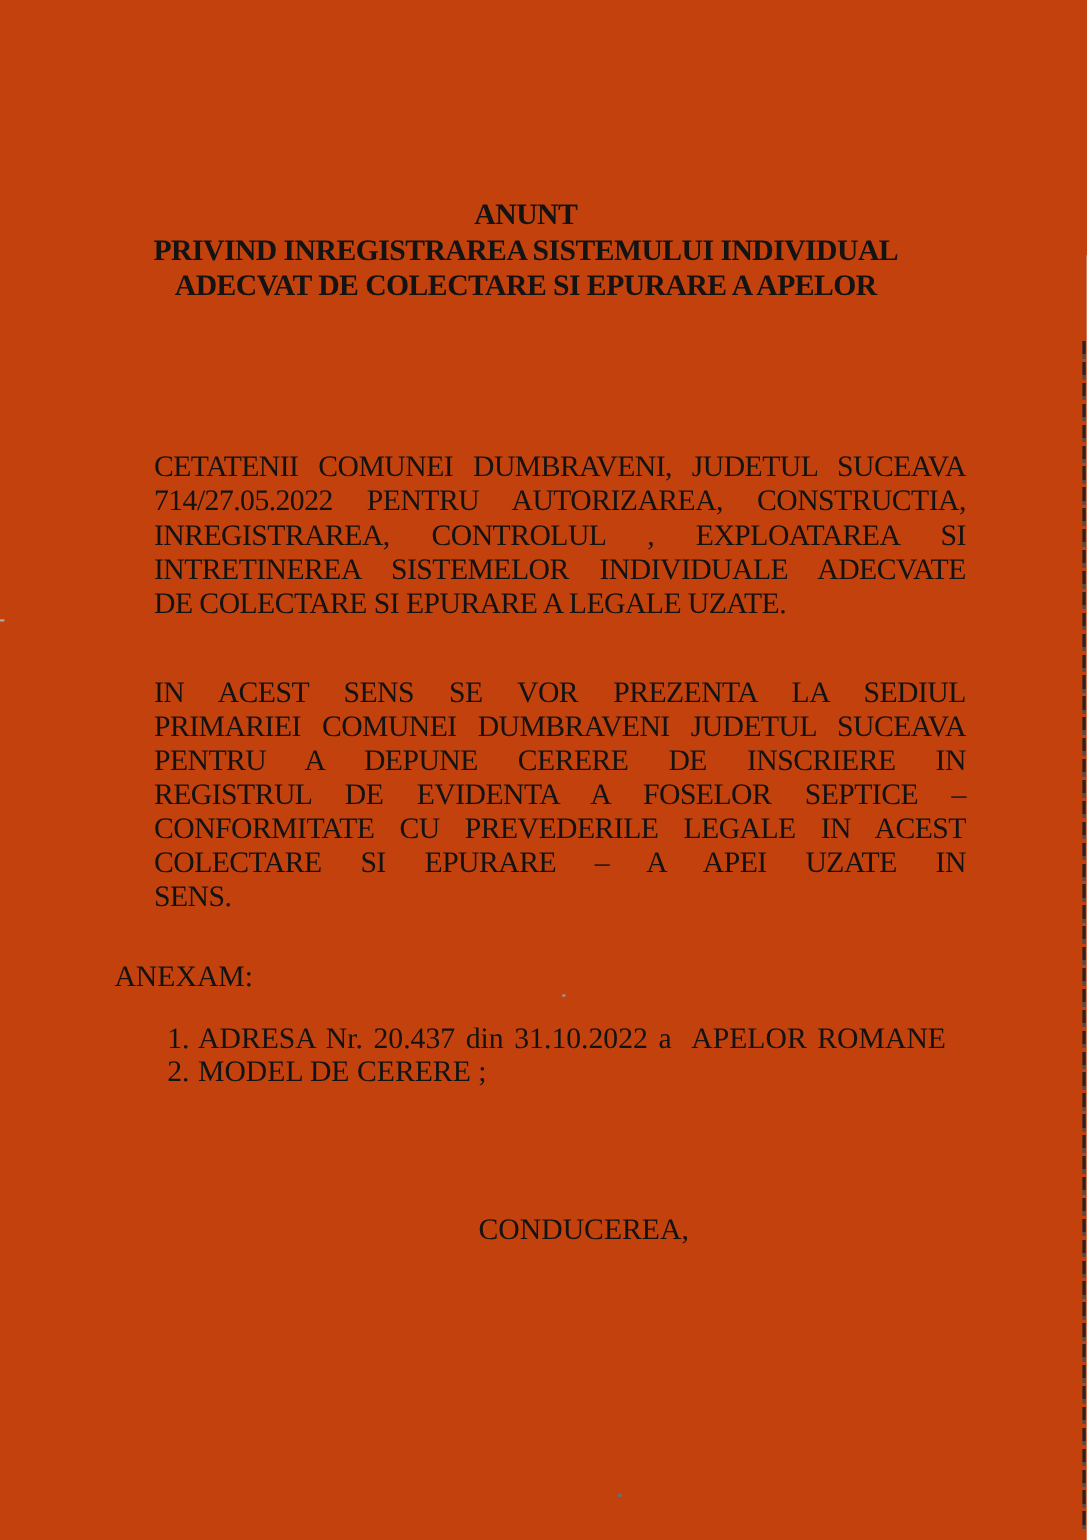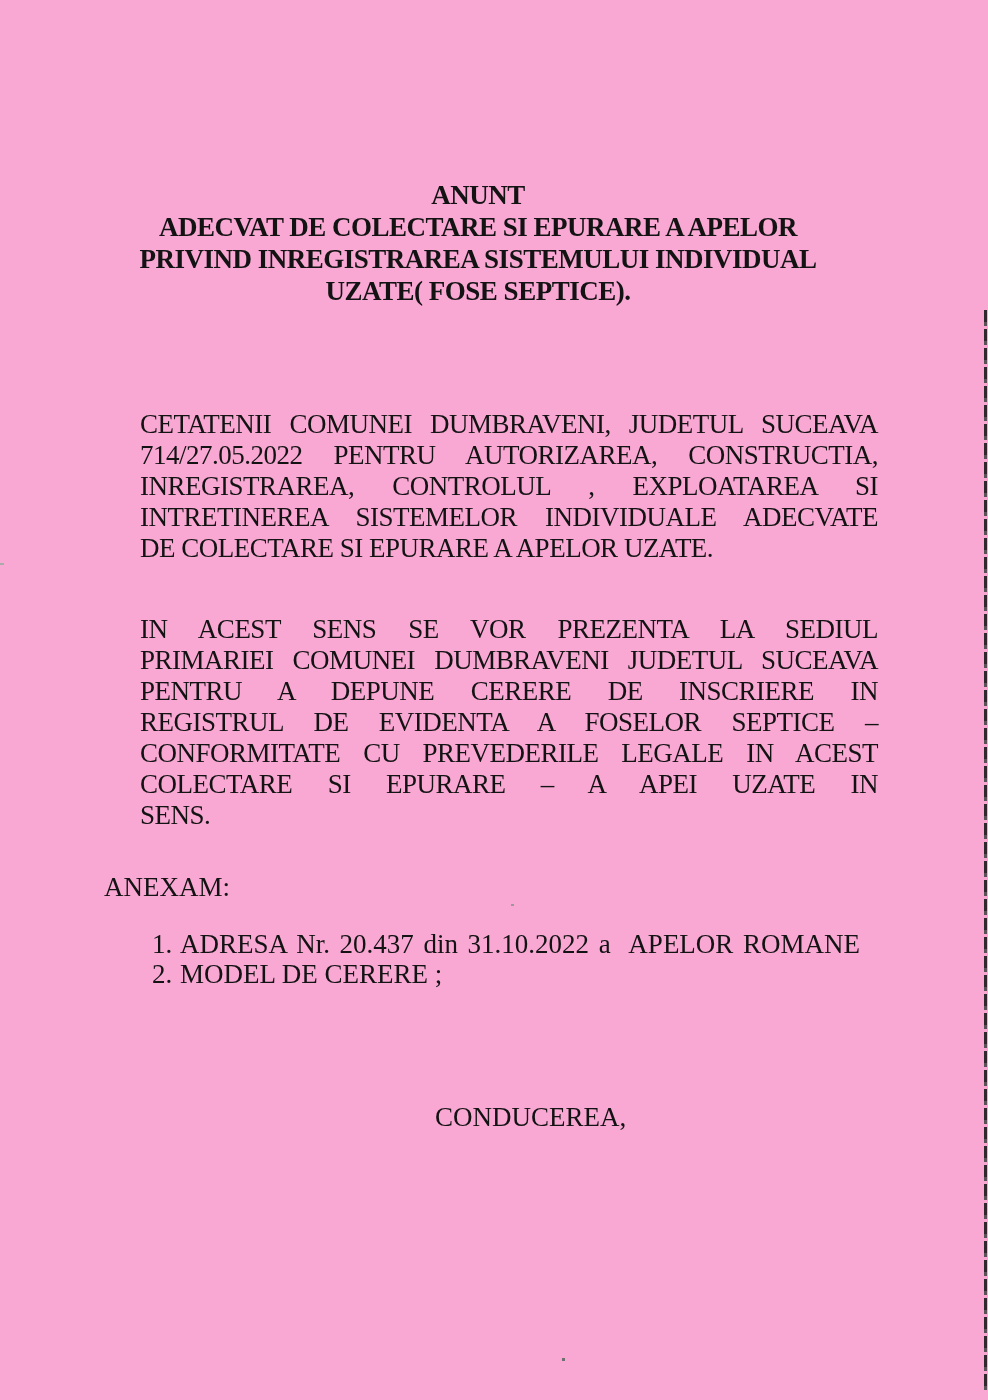--- a/index.html
+++ b/index.html
@@ -1,21 +1,21 @@
 <!DOCTYPE html>
 <html><head>
 <meta charset="utf-8">
 <style>
   html, body { margin: 0; padding: 0; background: #e8e8e8; }
   .page {
     position: relative;
     width: 988px;
     height: 1400px;
     margin: 0 auto;
-    background: #f9a8d4;
+    background: #c2410c;
     overflow: hidden;
     font-family: "Liberation Serif", "DejaVu Serif", serif;
     color: #131313;
   }
   .abs { position: absolute; }
 
   
   .title-block {
     left: 122px; top: 179px; width: 738px;
     padding-right: 26px; box-sizing: border-box;
@@ -71,31 +71,30 @@
   .speck-2 { left: 562px; top: 1358px; width: 3px; height: 3px; background: #6f6f6f; }
   .speck-3 { left: 0px; top: 563px; width: 4px; height: 2px; background: #aaaaaa; }
 </style>
 </head>
 <body>
 
 <div class="page">
 
   <div class="abs title-block">
     <div>ANUNT</div>
+    <div>PRIVIND INREGISTRAREA SISTEMULUI INDIVIDUAL</div>
     <div>ADECVAT DE COLECTARE SI EPURARE A APELOR</div>
-    <div>PRIVIND INREGISTRAREA SISTEMULUI INDIVIDUAL</div>
-    <div>UZATE( FOSE SEPTICE).</div>
   </div>
 
   <div class="abs para para-1">
     <div class="jline">CETATENII COMUNEI DUMBRAVENI, JUDETUL SUCEAVA</div>
     <div class="jline">714/27.05.2022 PENTRU AUTORIZAREA, CONSTRUCTIA,</div>
     <div class="jline">INREGISTRAREA, CONTROLUL , EXPLOATAREA SI</div>
     <div class="jline">INTRETINEREA SISTEMELOR INDIVIDUALE ADECVATE</div>
-    <div class="lline">DE COLECTARE SI EPURARE A APELOR UZATE.</div>
+    <div class="lline">DE COLECTARE SI EPURARE A LEGALE UZATE.</div>
   </div>
 
   <div class="abs para para-2">
     <div class="jline">IN ACEST SENS SE VOR PREZENTA LA SEDIUL</div>
     <div class="jline">PRIMARIEI COMUNEI DUMBRAVENI JUDETUL SUCEAVA</div>
     <div class="jline">PENTRU A DEPUNE CERERE DE INSCRIERE IN</div>
     <div class="jline">REGISTRUL DE EVIDENTA A FOSELOR SEPTICE –</div>
     <div class="jline">CONFORMITATE CU PREVEDERILE LEGALE IN ACEST</div>
     <div class="jline">COLECTARE SI EPURARE – A APEI UZATE IN</div>
     <div class="lline">SENS.</div>

